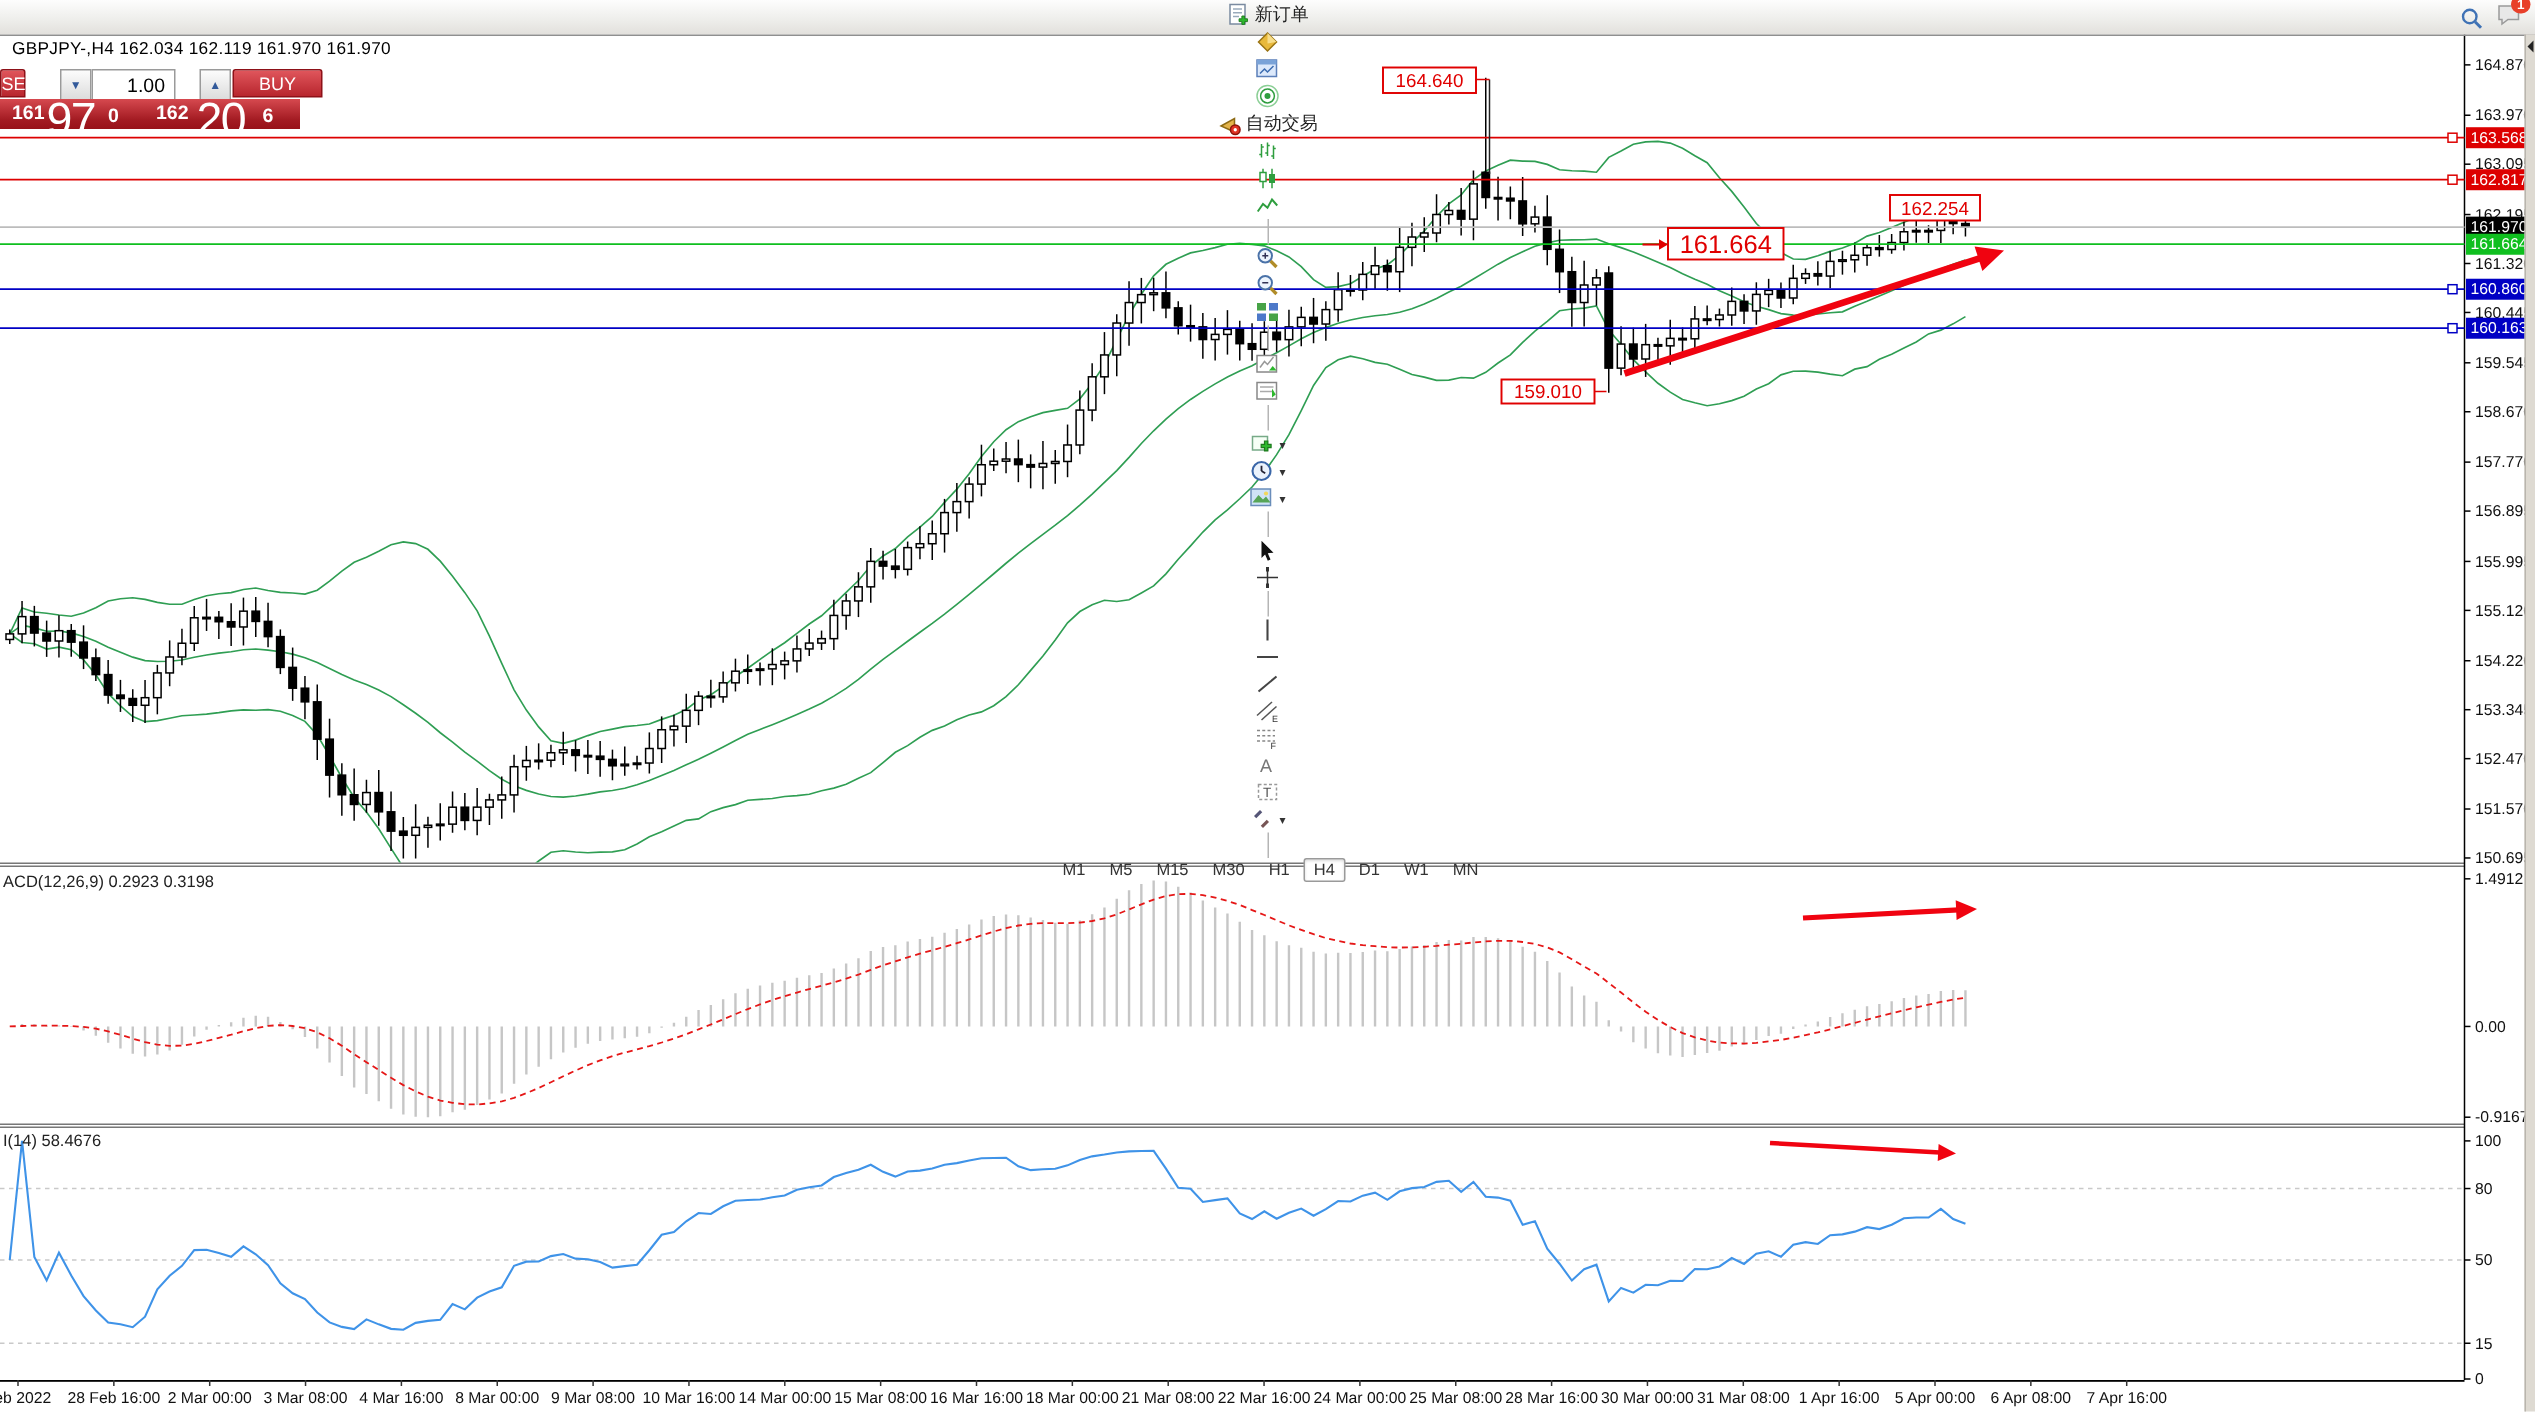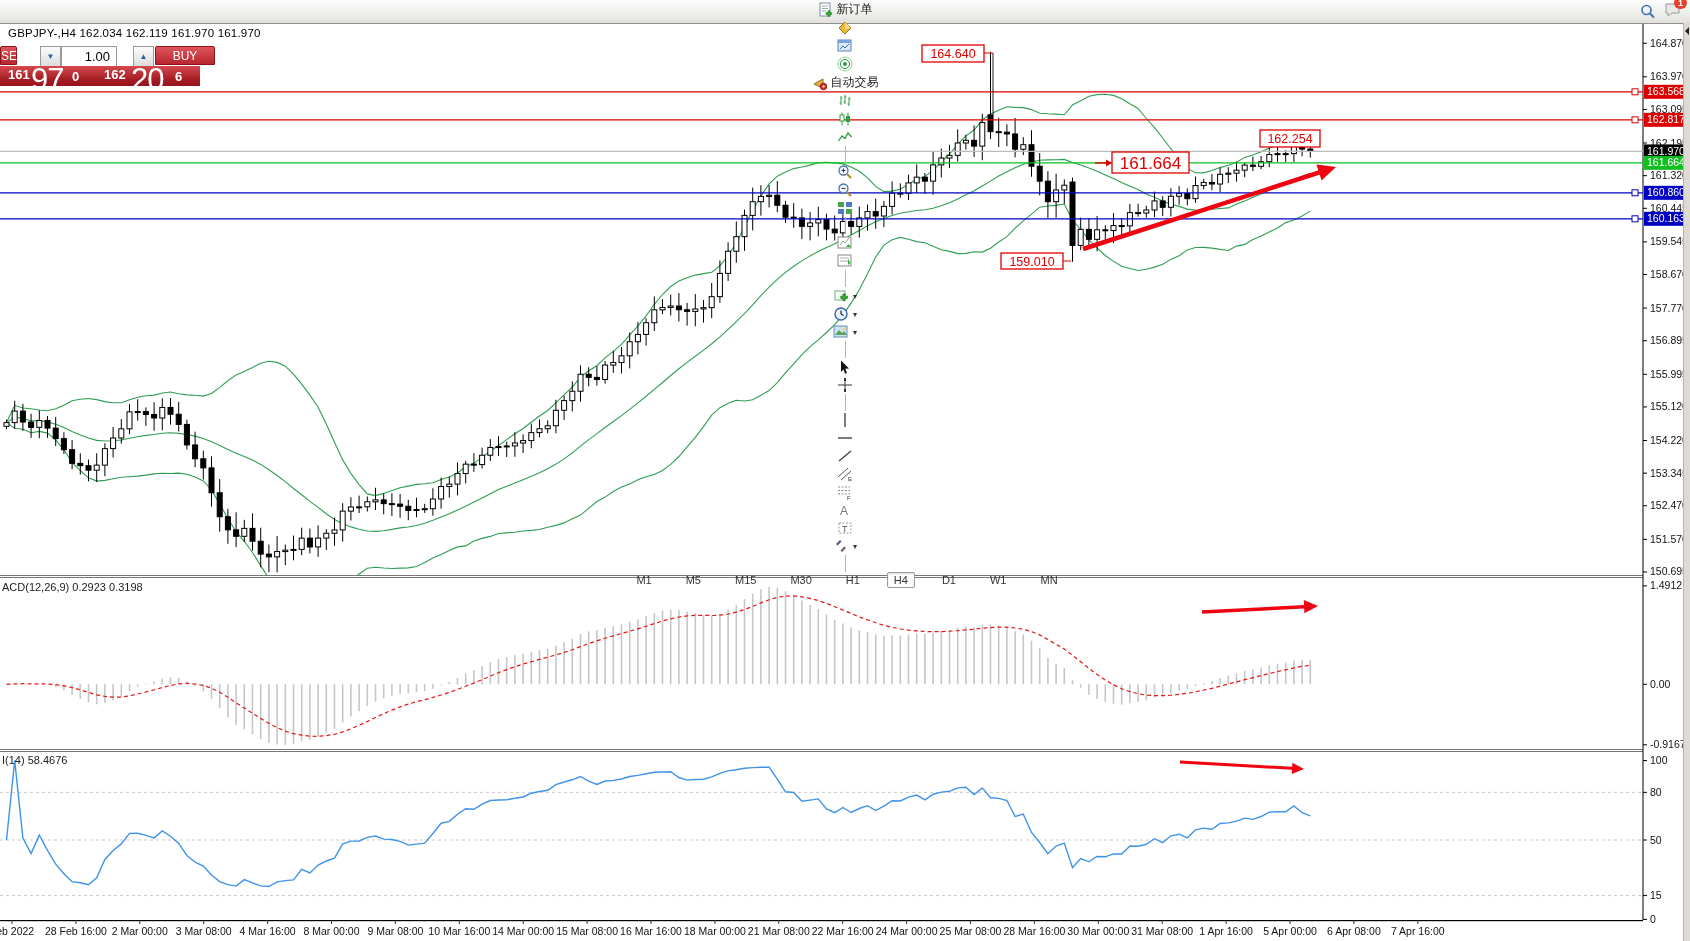--- a/index.html
+++ b/index.html
@@ -7,21 +7,21 @@
   
   .toolbar{position:absolute;left:0;top:0;width:1690px;height:23px;
     background:linear-gradient(#fdfdfd,#ededea 60%,#e2e0dc);
     border-bottom:1px solid #8f8f8f;display:flex;align-items:center;font-size:12px;color:#222;flex-direction:column;}
   .grip{width:5px;height:16px;margin:0 2px;
     background-image:radial-gradient(#b0b0b0 35%,transparent 36%);background-size:3px 3px;}
   .sep{width:1px;height:17px;background:#b5b5b5;margin:0 3px;flex:none;}
   .tbtn{display:flex;align-items:center;gap:3px;padding:1px 4px;border-radius:2px;flex:none;cursor:default;}
   .tbtn svg{display:block}
   .caret{font-size:8px;color:#333;margin-left:1px}
-  .tflist{display:flex;gap:20px;margin-left:4px}
+  .tflist{display:flex;gap:2px;margin-left:4px}
   .tf{padding:1px 6px;font-size:11px;color:#333;border:1px solid transparent;border-radius:2px}
   .tf.active{background:#fff;border:1px solid #9a9a9a;box-shadow:inset 0 1px 2px rgba(0,0,0,.15)}
   .winicons{position:absolute;right:8px;top:1px;display:flex;align-items:center;gap:8px}
   .badge1{position:absolute;right:-5px;top:-4px;background:#e8402a;color:#fff;border-radius:8px;
     font-size:9px;padding:0 4px;line-height:12px;font-weight:bold}
   
   #chartsvg{position:absolute;left:0;top:0}
   .symline{position:absolute;left:8px;top:27px;font-size:11.5px;color:#000;letter-spacing:.2px}
   
   .tpanel{position:absolute;left:0;top:44px;width:208px;}

